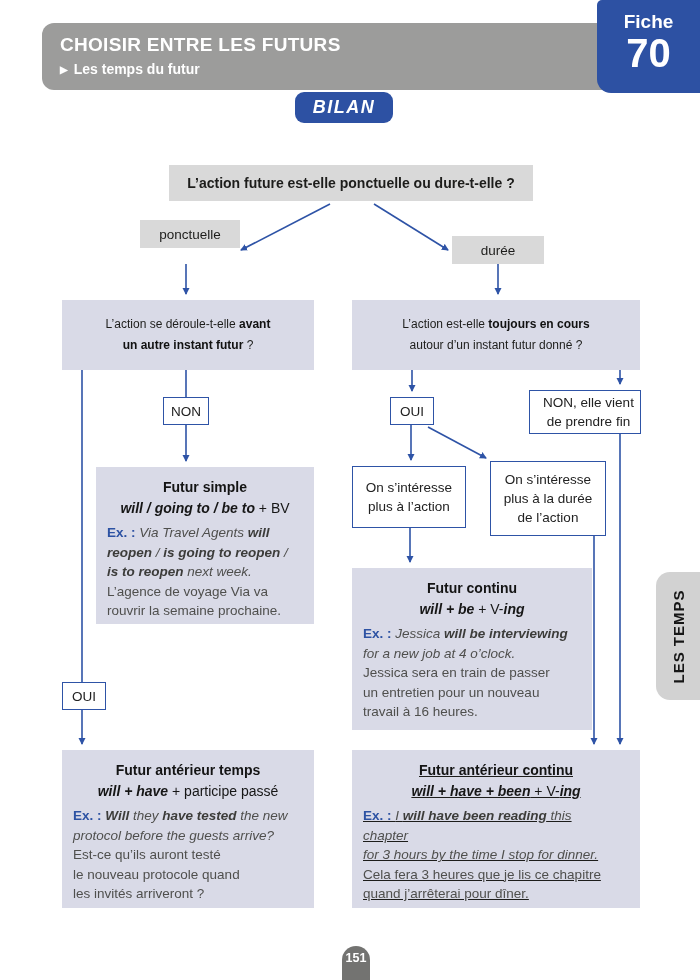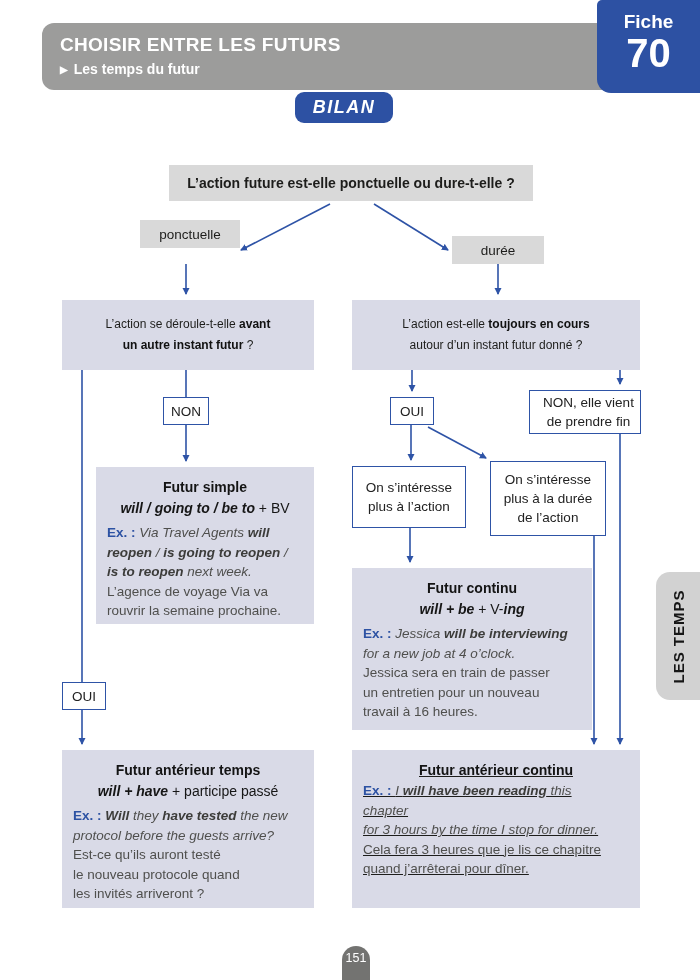--- a/index.html
+++ b/index.html
@@ -62,21 +62,21 @@
   .s-r{color:#4f4f4d;}
   .s-fbi{font-weight:bold;font-style:italic;color:#161616;}
   .s-f{color:#161616;}
 
   
   .side-tab{left:656px;top:572px;width:44px;height:128px;background:#d2d2d2;
             border-radius:14px 0 0 14px;z-index:2;display:flex;align-items:center;justify-content:center;}
   .side-tab-text{transform:rotate(-90deg);white-space:nowrap;font-size:15px;font-weight:bold;
                  letter-spacing:1px;color:#161616;}
   .page-num{left:342px;top:946px;width:28px;height:34px;background:#737371;z-index:2;
-            border-radius:14px 14px 0 0;color:#fff;font-size:12.5px;font-weight:normal;
+            border-radius:14px 14px 0 0;color:#fff;font-size:12.5px;font-weight:bold;
             text-align:center;padding-top:5px;}
 </style>
 </head>
 <body>
 
 <div class="page">
 
   <svg class="arrows" width="700" height="980" viewBox="0 0 700 980">
     <defs>
       <marker id="ah" markerWidth="8" markerHeight="8" refX="6" refY="3.5" orient="auto" markerUnits="userSpaceOnUse">
@@ -175,20 +175,23 @@
         <div class="rich-line"><span class="s-exb">Ex. : </span><span class="s-bi">Will</span><span class="s-i"> they </span><span class="s-bi">have tested</span><span class="s-i"> the new</span></div>
         <div class="rich-line"><span class="s-i">protocol before the guests arrive?</span></div>
         <div class="rich-line"><span class="s-r">Est-ce qu’ils auront testé</span></div>
         <div class="rich-line"><span class="s-r">le nouveau protocole quand</span></div>
         <div class="rich-line"><span class="s-r">les invités arriveront ?</span></div>
       </div>
   </div>
 
   <div class="abs pbox tense faContinu">
     <div class="tense-title">Futur antérieur continu</div>
+    <div class="tense-formula">
+        <div class="rich-line"><span class="s-fbi">will + have + been</span><span class="s-f"> + V-</span><span class="s-fbi">ing</span></div>
+      </div>
     <div class="tense-example">
         <div class="rich-line"><span class="s-exb">Ex. : </span><span class="s-i">I </span><span class="s-bi">will have been reading</span><span class="s-i"> this chapter</span></div>
         <div class="rich-line"><span class="s-i">for 3 hours by the time I stop for dinner.</span></div>
         <div class="rich-line"><span class="s-r">Cela fera 3 heures que je lis ce chapitre</span></div>
         <div class="rich-line"><span class="s-r">quand j’arrêterai pour dîner.</span></div>
       </div>
   </div>
 
   <div class="abs side-tab">
     <span class="side-tab-text">LES TEMPS</span>

